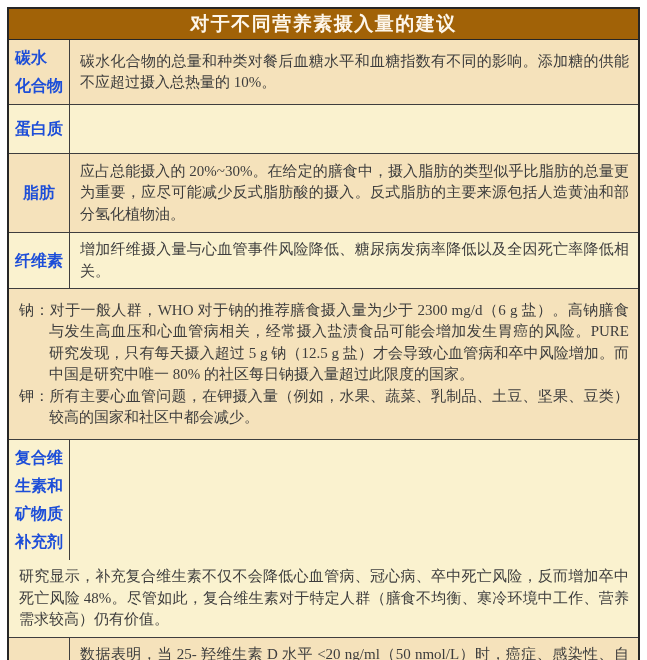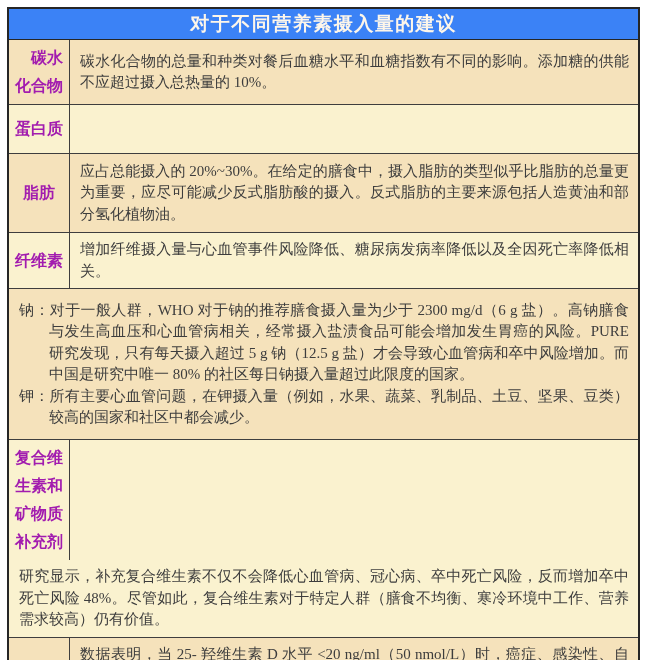--- a/index.html
+++ b/index.html
@@ -13,21 +13,21 @@
     font-family: "Liberation Serif", "DejaVu Serif", serif;
     color: #3d3d3d;
     -webkit-font-smoothing: antialiased;
   }
   .table-wrap {
     margin: 7px 7px 8px 7px;
     border: 2px solid #262626;
     box-sizing: border-box;
   }
   .table-header {
-    background: #3b82f6;
+    background: #a16207;
     color: #fdf6ea;
     font-family: "Liberation Sans", "DejaVu Sans", sans-serif;
     font-weight: bold;
     font-size: 19px;
     letter-spacing: 1.5px;
     text-align: center;
     height: 30px;
     line-height: 30px;
     border-bottom: 1px solid #262626;
   }
@@ -39,27 +39,27 @@
   .trow:last-child { border-bottom: none; }
   .trow.tan  { background: #f5e2bb; }
   .trow.cream{ background: #faf2cf; }
   .label-cell {
     width: 61px;
     flex: 0 0 61px;
     border-right: 1.5px solid #3e3e3e;
     display: flex;
     align-items: center;
     justify-content: center;
-    text-align: right;
+    text-align: left;
     font-family: "Liberation Sans", "DejaVu Sans", sans-serif;
     font-weight: bold;
     font-size: 16px;
     line-height: 28px;
     white-space: pre-line;
-    color: #a21caf;
+    color: #1d4ed8;
     padding: 4px 2px;
     box-sizing: border-box;
   }
   .content-cell {
     flex: 1 1 auto;
     display: flex;
     flex-direction: column;
     justify-content: center;
     padding: 6px 9px 6px 10px;
     box-sizing: border-box;

